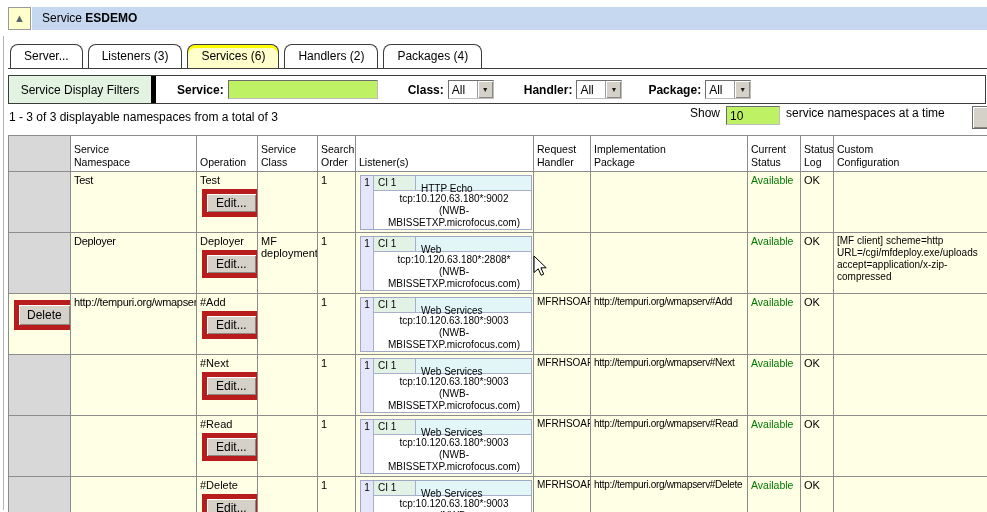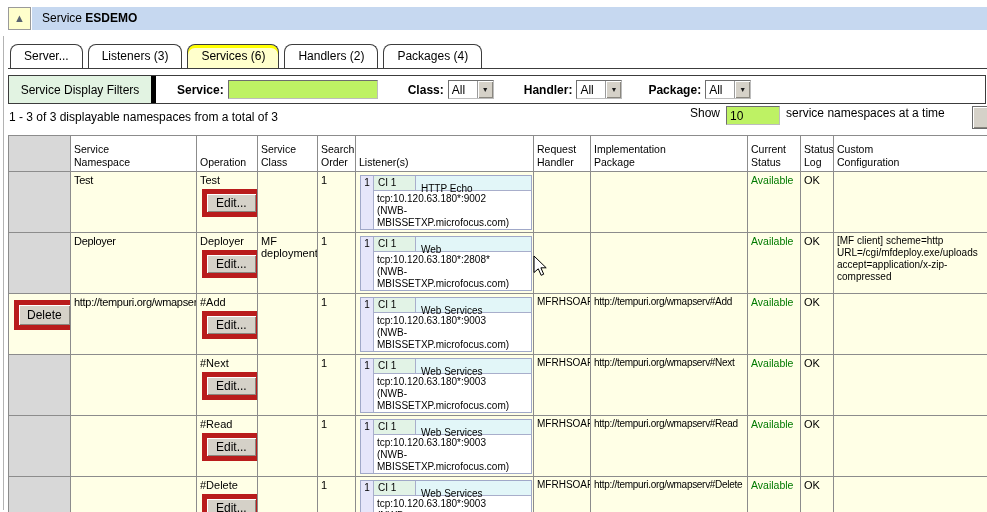--- a/index.html
+++ b/index.html
@@ -113,21 +113,21 @@
     width:13px; background:#e6e6fa; border-right:1px solid #a8aecb;
     text-align:center; font-size:10px; padding-top:1px;
   }
   .lb-main { flex:1; }
   .lb-top { display:flex; border-bottom:1px solid #a8aecb; height:15px; }
   .lb-ci {
     width:42px; background:#e2f3e6; border-right:1px solid #a8aecb;
     font-size:10px; padding:1px 0 0 4px;
   }
   .lb-name { flex:1; background:#e2f6f8; font-size:10px; padding:7px 0 0 5px; }
-  .lb-addr { font-size:10px; padding:2px 0 0 3px; line-height:12px; }
+  .lb-addr { font-size:10px; padding:2px 0 0 3px; line-height:12px;text-align:center; }
 
   .cursor { position:absolute; left:533px; top:255px; pointer-events:none; }
 </style>
 </head>
 <body>
 
 <div class="page">
   <div class="left-edge"></div>
 
   <div class="collapse-box">

